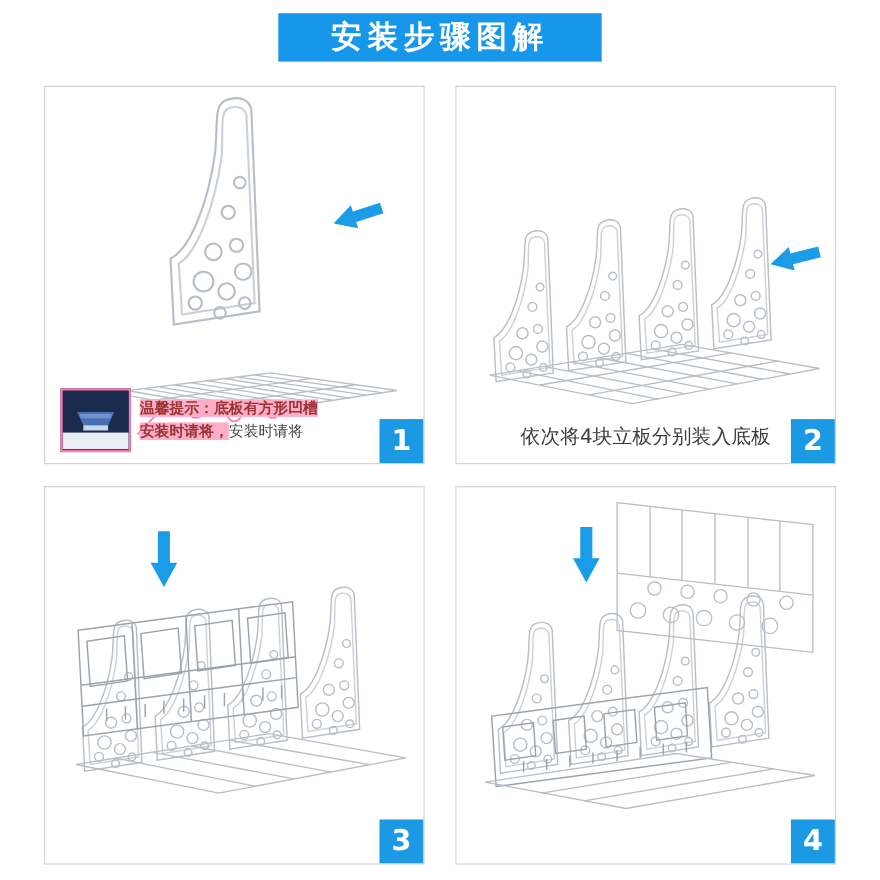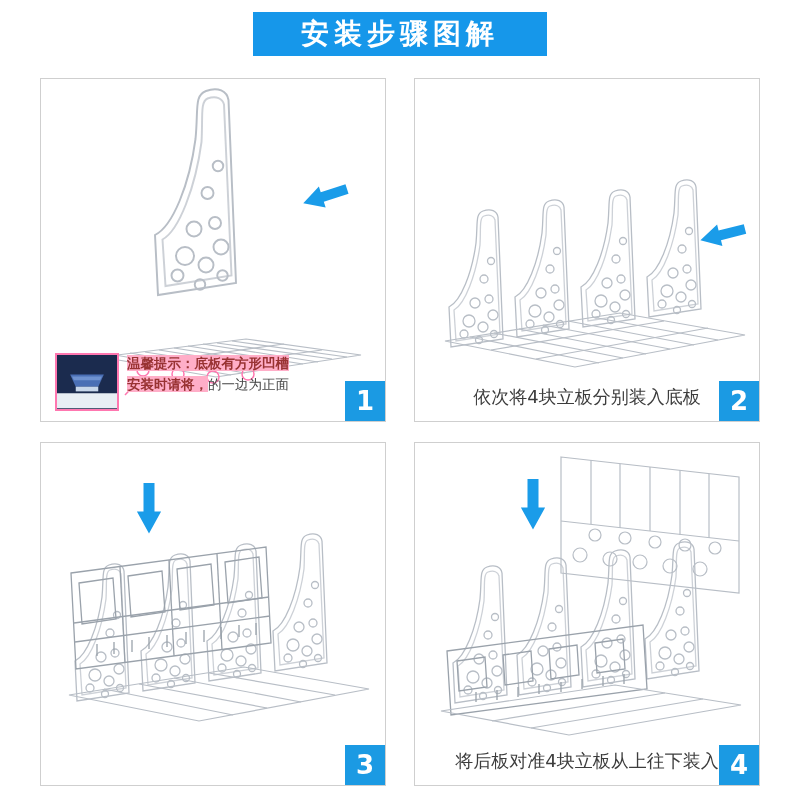--- a/index.html
+++ b/index.html
@@ -38,21 +38,21 @@
   }
   .badge {
     position: absolute; right: 0; bottom: 0;
     width: 40px; height: 40px;
     background: #1b9ae3; color: #fff;
     display: flex; align-items: center; justify-content: center;
     font-size: 26px; font-weight: bold;
   }
   .tip {
     position: absolute; left: 14px; bottom: 10px;
-    display: flex; gap: 8px; align-items: flex-start;
+    display: flex; gap: 8px; align-items: center;
   }
   .photo { width: 64px; height: 58px; border: 2px solid #ff77b0; flex: none; background:#1b2b4e; }
   .photo svg { display: block; width: 100%; height: 100%; }
   .tiptext { font-size: 13.5px; line-height: 1.55; color: #444; white-space: nowrap; }
   .hl { background: #ffaec8; color: #993333; font-weight: 600; }
   .plain { color: #444; }
 </style>
 </head>
 <body>
 
@@ -115,21 +115,21 @@
         <svg viewBox="0 0 64 56">
           <rect x="0" y="0" width="64" height="40" fill="#1b2b4e"></rect>
           <rect x="0" y="40" width="64" height="16" fill="#e8eef4"></rect>
           <polygon points="14,20 50,20 44,33 20,33" fill="#4a6fb5"></polygon>
           <polygon points="20,33 44,33 44,38 20,38" fill="#c7d6ea"></polygon>
           <polygon points="16,22 48,22 46,26 18,26" fill="#6f92d0"></polygon>
         </svg>
       </div>
       <div class="tiptext">
         <div><span class="hl">温馨提示：底板有方形凹槽</span></div>
-        <div><span class="hl">安装时请将，</span><span class="plain">的一边为正面</span></div>
+        <div><span class="hl">安装时请将，</span><span class="plain">安装时请将</span></div>
       </div>
     </div>
     <div class="badge">1</div>
   </div>
 
   <div class="panel">
     <svg class="art" viewBox="0 0 344 342">
       <g stroke="#b8bec6" fill="none" stroke-width="1.2">
         <polygon points="30,262 205,234 330,256 160,288"></polygon>
         <line x1="55" y1="258" x2="184" y2="284"></line>
@@ -243,17 +243,16 @@
       </g>
       <g stroke="#b8bec6" fill="none" stroke-width="1.2">
         <polygon points="26,268 200,242 326,262 154,292"></polygon>
         <line x1="77" y1="278" x2="250" y2="250"></line>
         <line x1="116" y1="285" x2="288" y2="256"></line>
       </g>
       <g>
         <use href="#arrowShape" transform="translate(118,36) rotate(90) scale(1.1)" fill="#1a9ce9"></use>
       </g>
     </svg>
-    <div class="caption">将后板对准4块立板从上往下装入</div>
     <div class="badge">4</div>
   </div>
 
 </div>
 
 </body></html>

